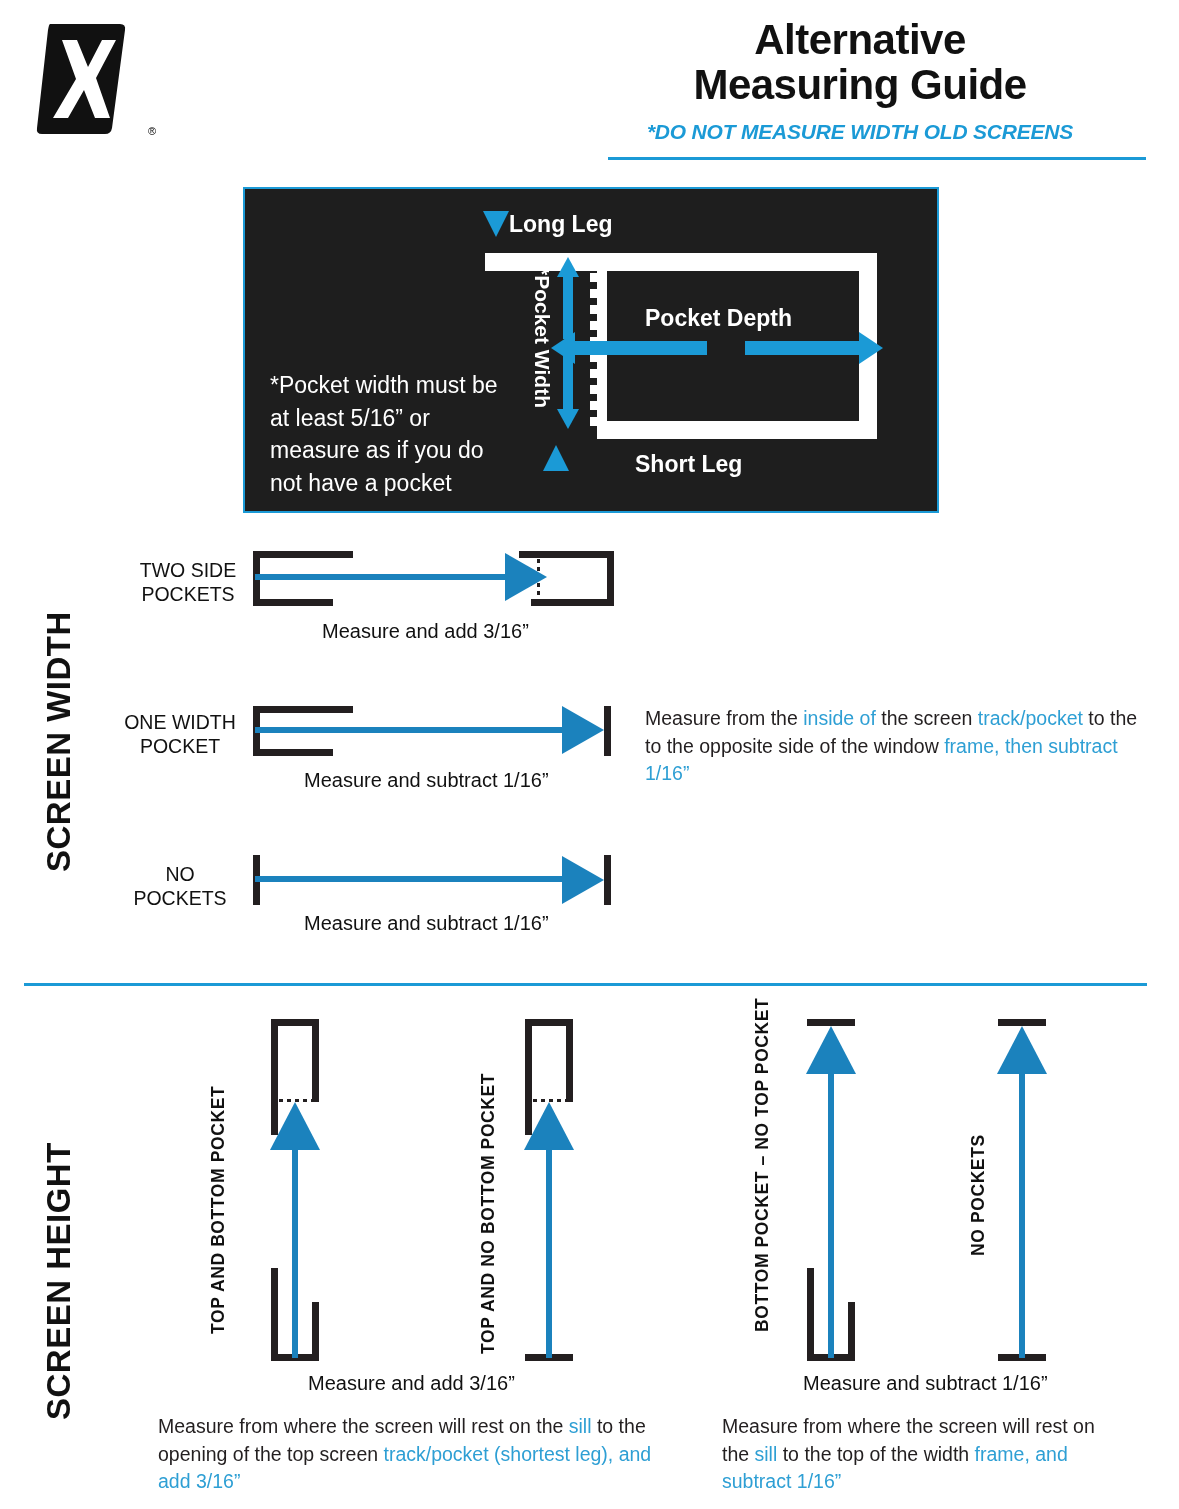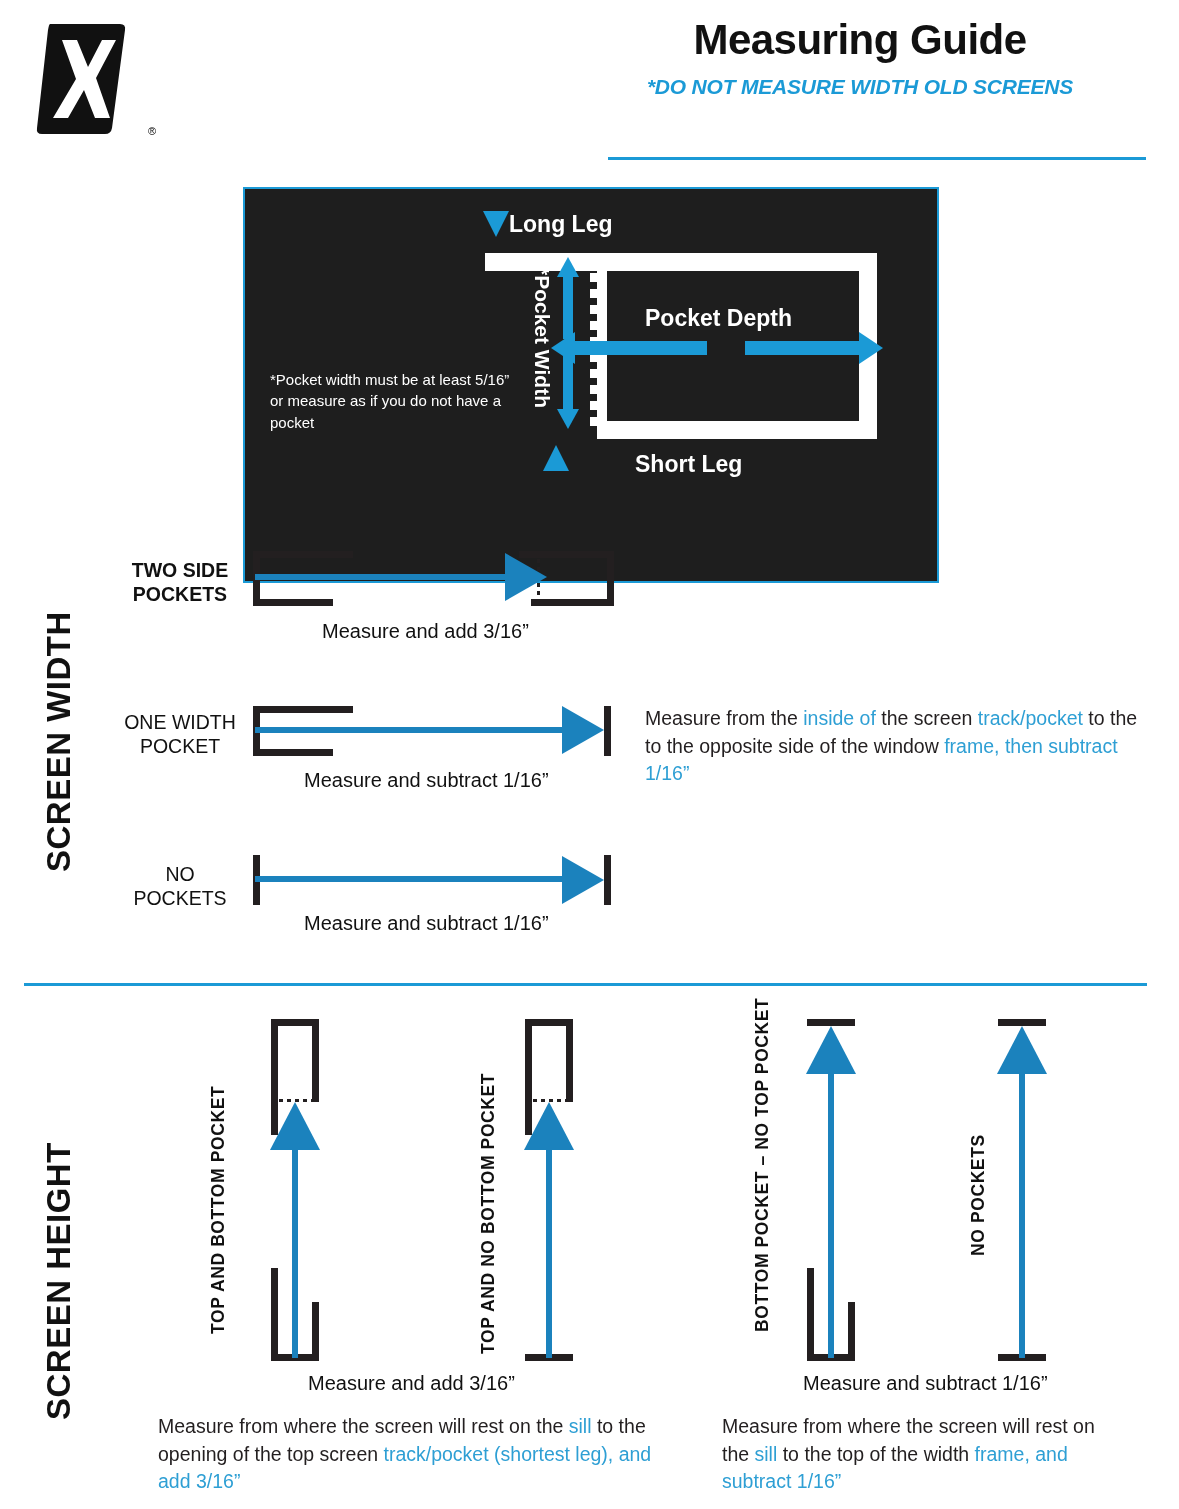--- a/index.html
+++ b/index.html
@@ -39,26 +39,26 @@
     font-size: 21px; font-weight: 700; font-style: italic;
     color: #1b9ad6; letter-spacing: -0.2px;
   }
   .hdr-rule {
     position: absolute; left: 608px; top: 157px; width: 538px; height: 3px;
     background: #1b9ad6;
   }
 
   
   .blackbox {
-    position: absolute; left: 243px; top: 187px; width: 696px; height: 396px;
+    position: absolute; left: 243px; top: 187px; width: 696px; height: 326px;
     background: #1e1e1e; border: 2px solid #1b9ad6;
   }
   .bb-note {
     position: absolute; left: 25px; top: 180px; width: 250px;
-    color: #fff; font-size: 15px; line-height: 1.42;
+    color: #fff; font-size: 23px; line-height: 1.42;
   }
   .lbl-longleg {
     position: absolute; left: 264px; top: 22px;
     color: #fff; font-size: 23px; font-weight: 700; white-space: nowrap;
   }
   .lbl-shortleg {
     position: absolute; left: 390px; top: 262px;
     color: #fff; font-size: 23px; font-weight: 700; white-space: nowrap;
   }
   .lbl-pocketdepth {
@@ -144,20 +144,21 @@
     <div class="logo-wrap">
       <svg class="logo-mark" viewBox="0 0 90 118">
         <path d="M14 4 L84 4 Q90 4 89 10 L76 108 Q75 114 69 114 L6 114 Q0 114 1 108 L12 10 Q13 4 14 4 Z" fill="#111"></path>
         <path d="M26 20 L41 20 L52 47 L66 20 L80 20 L60 58 L74 98 L59 98 L48 70 L32 98 L17 98 L40 59 Z" fill="#fff"></path>
       </svg>
       <div class="logo-reg">®</div>
     </div>
 
     <div class="title-block">
       <div class="title-main">
+        <div>Alternative</div>
         <div>Measuring Guide</div>
       </div>
       <div class="title-sub">*DO NOT MEASURE WIDTH OLD SCREENS</div>
     </div>
     <div class="hdr-rule"></div>
   </div>
 
   <div class="blackbox">
 
     <div class="tri tri-down-blue" style="left:238px;top:22px;"></div>
@@ -201,21 +202,21 @@
     </div>
 
     <div class="tri tri-up-blue" style="left:298px;top:256px;"></div>
     <div class="lbl-shortleg">Short Leg</div>
 
     <div class="bb-note">*Pocket width must be at least 5/16” or measure as if you do not have a pocket</div>
   </div>
 
   <div class="sec-label" style="left:40px;top:572px;height:300px;">SCREEN WIDTH</div>
 
-  <div class="row-name" style="left:110px;top:558px;font-weight:bold;">
+  <div class="row-name" style="left:118px;top:558px;">
     <div>TWO SIDE</div>
     <div>POCKETS</div>
   </div>
   <div>
 
     <div class="k" style="left:253px;top:551px;width:100px;height:7px;"></div>
     <div class="k" style="left:253px;top:551px;width:7px;height:55px;"></div>
     <div class="k" style="left:253px;top:599px;width:80px;height:7px;"></div>
 
     <div class="k" style="left:519px;top:551px;width:95px;height:7px;"></div>

